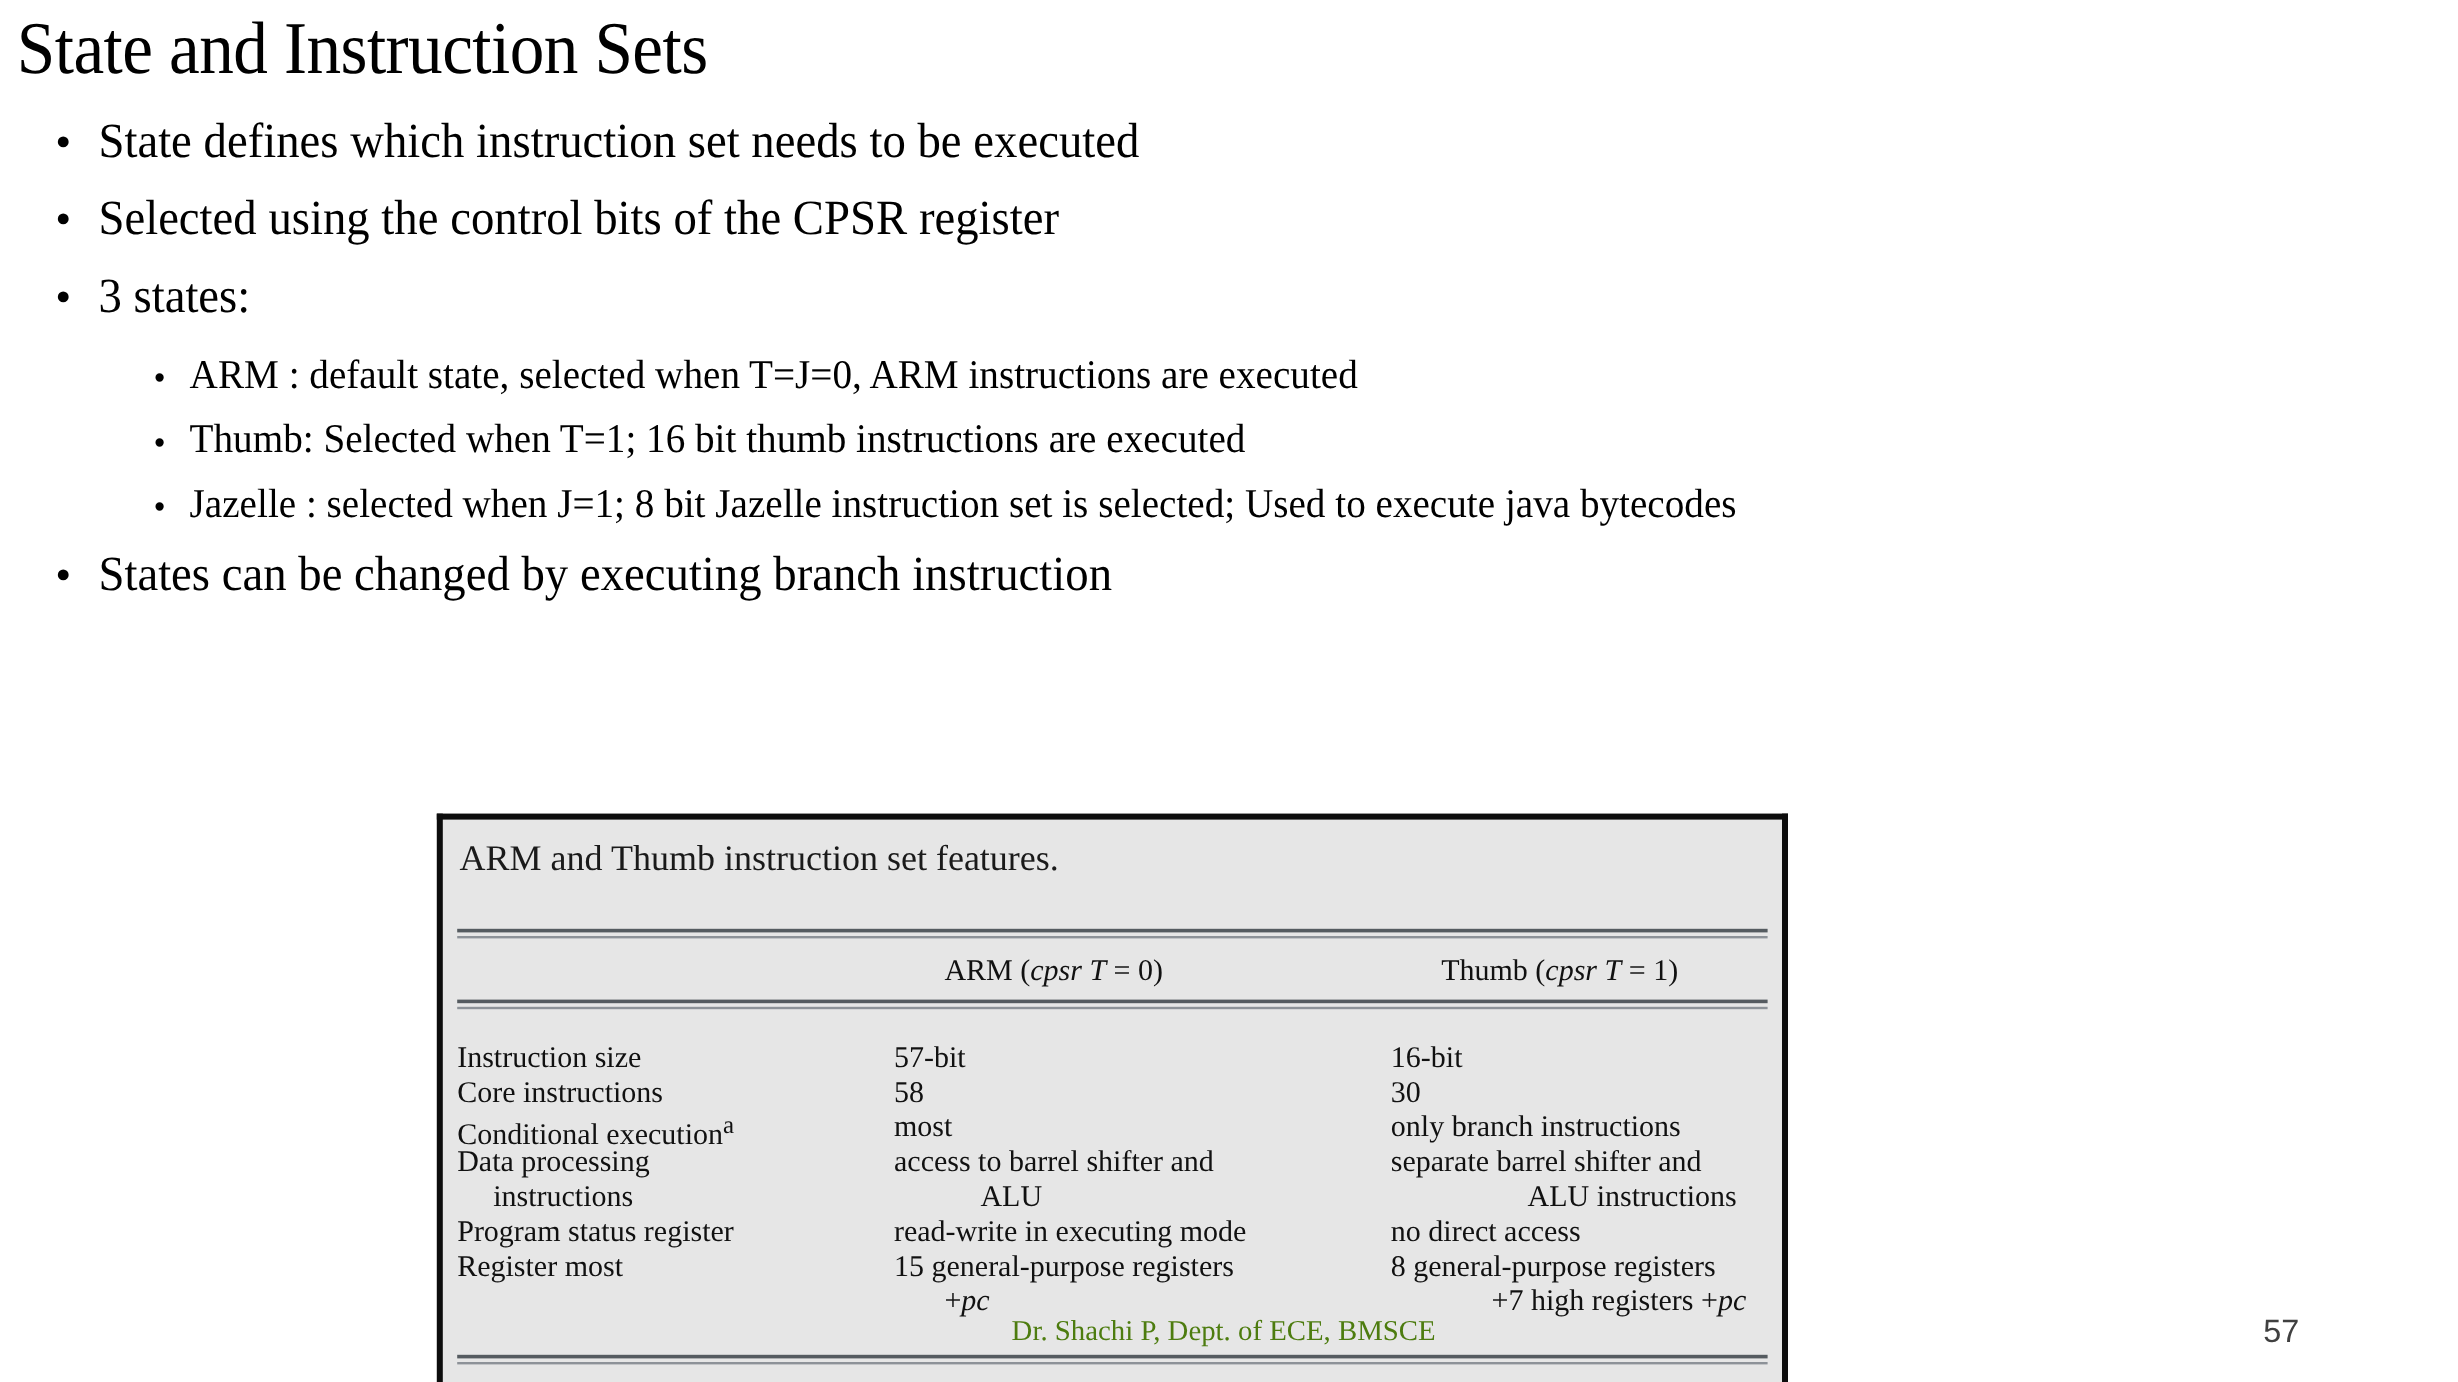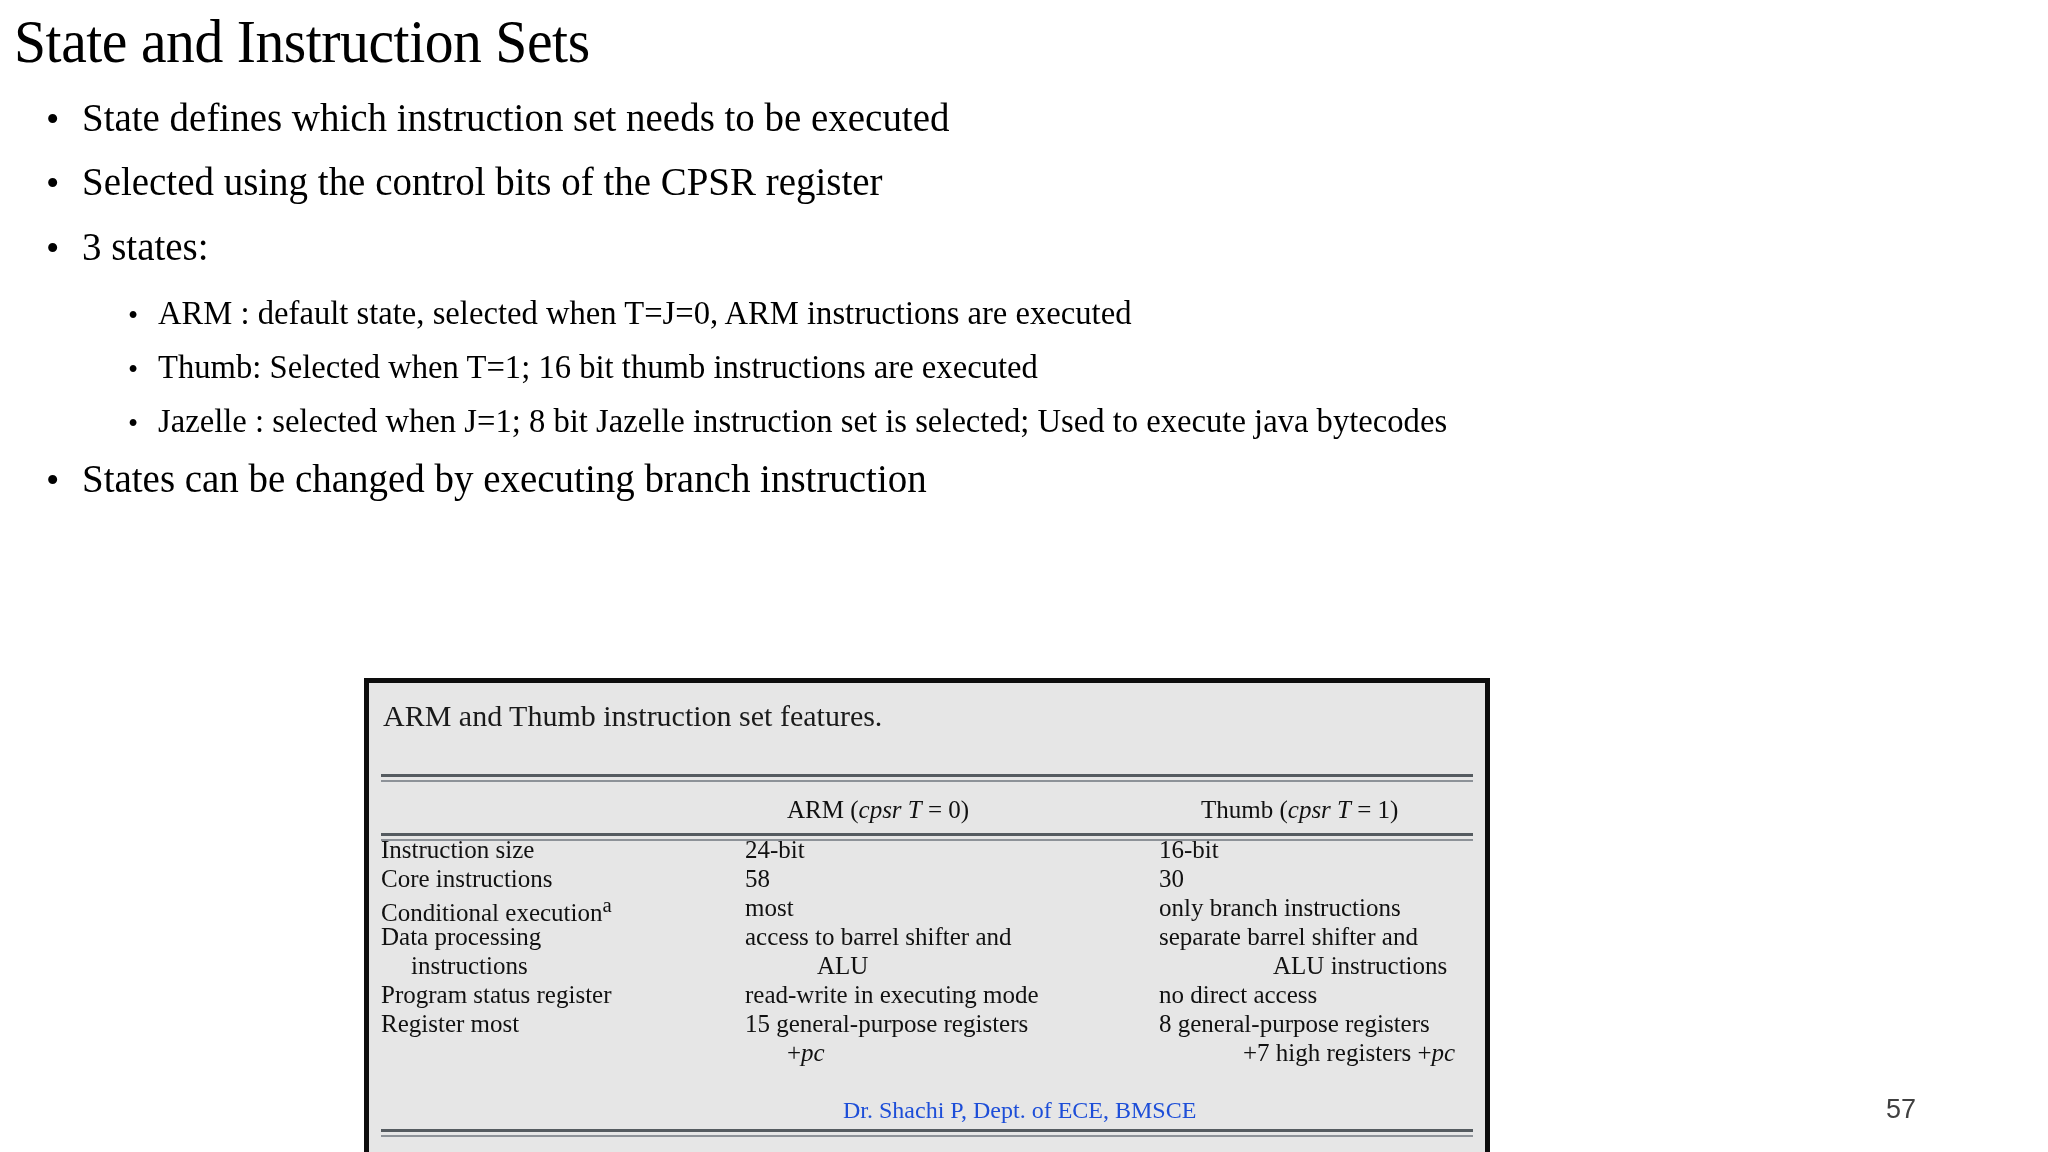--- a/index.html
+++ b/index.html
@@ -136,33 +136,33 @@
     line-height: 1.12;
     color: #111111;
   }
   .trow .c1 { flex: 0 0 364px; }
   .trow .c2 { flex: 0 0 414px; }
   .trow .c3 { flex: 1 1 auto; }
   .head-row {
     height: 46px;
     align-items: center;
   }
-  .data-start { margin-top: 3px; }
+  .data-start { margin-top: 35px; }
   .trow.data { height: 29px; }
   .indent { padding-left: 30px; }
   .colindent { padding-left: 42px; }
   .it { font-style: italic; }
 
   
   .footer-note {
     position: absolute;
     left: 843px;
     top: 1097px;
     font-size: 24px;
-    color: #1d4ed8;
+    color: #4d7c0f;
     white-space: nowrap;
   }
   .page-number {
     position: absolute;
     left: 1886px;
     top: 1094px;
     font-size: 27px;
     color: #404040;
     font-family: "Liberation Sans", "DejaVu Sans", sans-serif;
   }
@@ -221,21 +221,21 @@
   <div class="tbl">
 
     <div class="trow head-row">
       <div class="c1"></div>
       <div class="c2 colindent"><span>ARM (</span><span class="it">cpsr T</span><span> = 0)</span></div>
       <div class="c3"><span>Thumb (</span><span class="it">cpsr T</span><span> = 1)</span></div>
     </div>
 
     <div class="trow data data-start">
       <div class="c1">Instruction size</div>
-      <div class="c2">24-bit</div>
+      <div class="c2">57-bit</div>
       <div class="c3">16-bit</div>
     </div>
 
     <div class="trow data">
       <div class="c1">Core instructions</div>
       <div class="c2">58</div>
       <div class="c3">30</div>
     </div>
 
     <div class="trow data">

